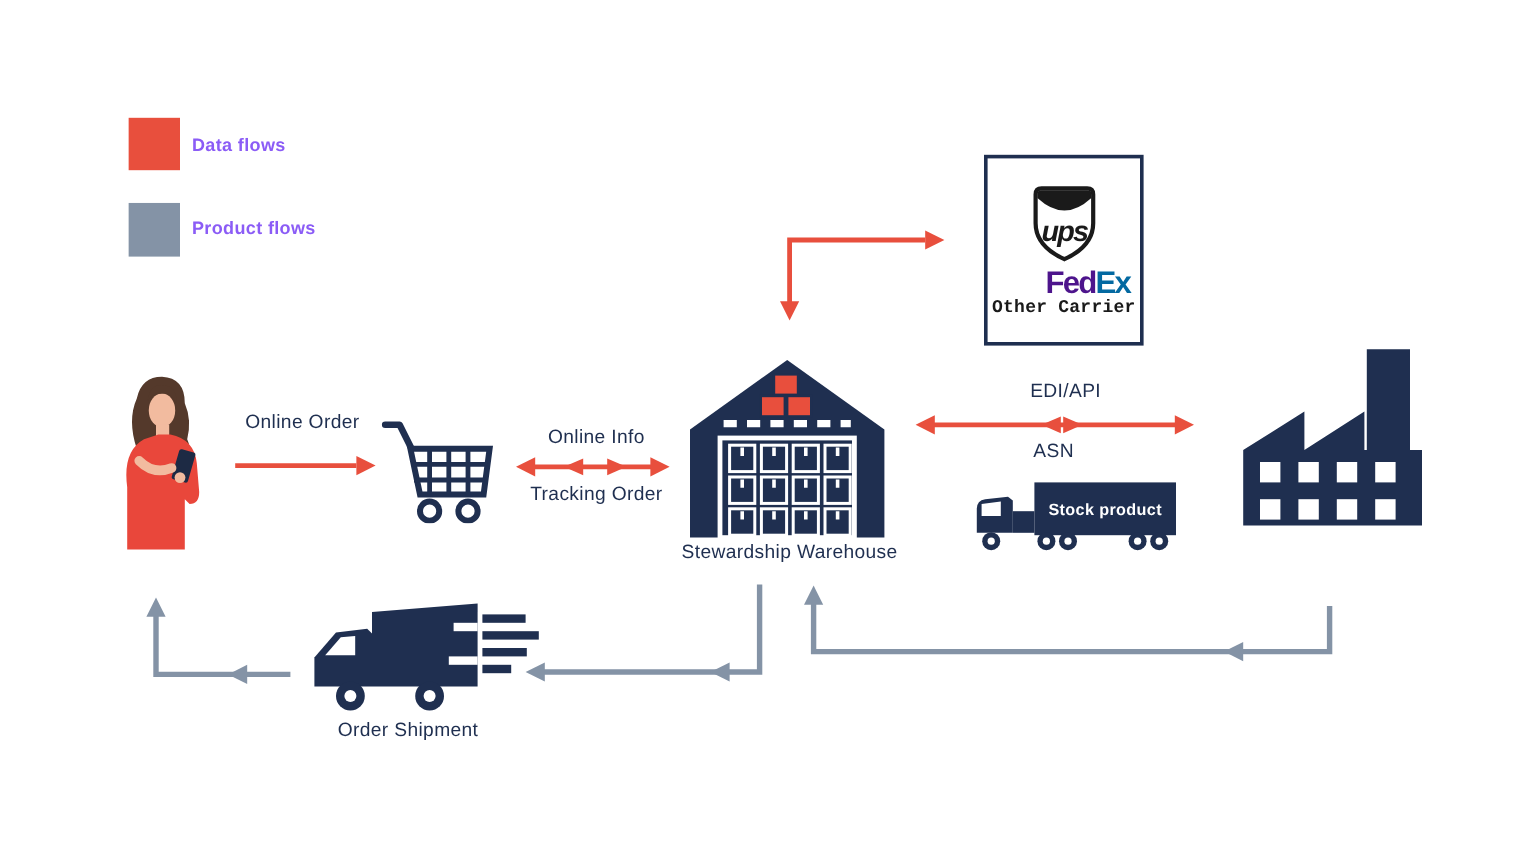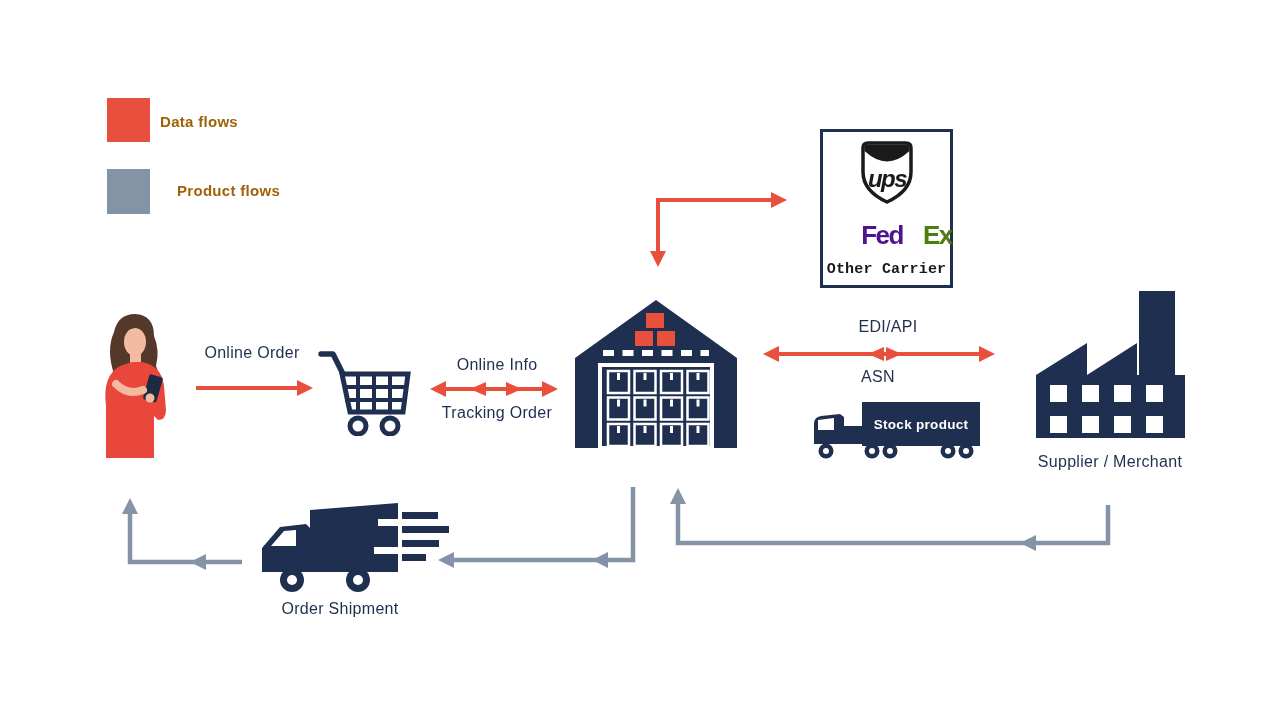--- a/index.html
+++ b/index.html
@@ -5,38 +5,38 @@
   html,body{margin:0;padding:0;background:#ffffff;}
   #canvas{
     position:relative;width:1280px;height:721px;background:#ffffff;
     font-family:"Liberation Sans",sans-serif;overflow:hidden;
   }
   .lbl{
     position:absolute;font-weight:400;color:#1F2F50;font-size:16px;
     text-align:center;letter-spacing:.3px;white-space:nowrap;
   }
   .legend-lbl{
-    position:absolute;font-weight:700;color:#a16207;font-size:15px;
+    position:absolute;font-weight:700;color:#8b5cf6;font-size:15px;
     text-align:left;letter-spacing:.3px;white-space:nowrap;
   }
   #arrow-layer{position:absolute;left:0;top:0;z-index:1;}
   .icon{position:absolute;z-index:2;}
   .red-stroke{stroke:#E84F3D;stroke-width:4;fill:none;}
   .red-fill{fill:#E84F3D;}
   .gray-stroke{stroke:#8493A6;stroke-width:4.5;fill:none;}
   .gray-fill{fill:#8493A6;}
   #carrier-box{
     position:absolute;left:820px;top:129px;width:127px;height:140px;
     border:3px solid #1F2F50;background:#ffffff;z-index:2;
-    display:flex;flex-direction:column;align-items:center;justify-content:space-between;
+    display:flex;flex-direction:column;align-items:center;justify-content:center;
     padding:6px 0 7px 0;
   }
   #fedex-logo{font-size:26px;font-weight:800;letter-spacing:-1.5px;line-height:1;}
   #fedex-fed{color:#4D148C;margin-left:40px;}
-  #fedex-ex{color:#4d7c0f;padding-left:20px;}
+  #fedex-ex{color:#0369a1;}
   #other-carrier{font-size:15px;font-weight:700;color:#1A1A1A;letter-spacing:.2px;font-family:Liberation Mono, monospace;}
 </style>
 </head>
 <body>
 
 <div id="canvas">
 
   <svg id="arrow-layer" width="1280" height="721">
 
     <g>
@@ -86,21 +86,21 @@
   </svg>
 
   <svg class="icon" style="left:107px;top:98px" width="43" height="44">
     <rect width="43" height="44" fill="#E84F3D"></rect>
   </svg>
   <div class="legend-lbl" style="left:160px;top:113px">Data flows</div>
 
   <svg class="icon" style="left:107px;top:169px" width="43" height="45">
     <rect width="43" height="45" fill="#8493A6"></rect>
   </svg>
-  <div class="legend-lbl" style="left:177px;top:182px">Product flows</div>
+  <div class="legend-lbl" style="left:160px;top:182px">Product flows</div>
 
   <svg class="icon" style="left:88px;top:310px" width="95" height="150" viewBox="0 0 95 150">
     <path fill="#54392B" d="M26,22 Q30,4 47,4 Q66,5 66,26 Q72,40 68,56 Q74,70 66,78 Q60,83 55,78 L36,78 Q25,80 26,64 Q18,40 26,22 Z"></path>
     <ellipse cx="47" cy="32" rx="11" ry="14" fill="#F2BB9F"></ellipse>
     <path fill="#54392B" d="M35,24 Q37,10 48,11 Q60,12 59,26 Q54,17 47,18 Q40,18 35,24 Z"></path>
     <rect x="42" y="44" width="11" height="12" fill="#F2BB9F"></rect>
     <path fill="#E9473B" d="M18,148 L18,96 Q14,66 32,56 L44,52 L54,52 Q74,56 76,76 L78,100 Q78,110 70,110 L66,106 L66,148 Z"></path>
     <g transform="translate(64,78) rotate(16)">
       <rect x="-6" y="-13" width="14" height="26" rx="2" fill="#1D2A44"></rect>
     </g>
@@ -148,20 +148,21 @@
       <use href="#wbox" x="114.5" y="75"></use>
     <use href="#wbox" x="35" y="101.5"></use>
       <use href="#wbox" x="61.5" y="101.5"></use>
       <use href="#wbox" x="88" y="101.5"></use>
       <use href="#wbox" x="114.5" y="101.5"></use>
     <use href="#wbox" x="35" y="128"></use>
       <use href="#wbox" x="61.5" y="128"></use>
       <use href="#wbox" x="88" y="128"></use>
       <use href="#wbox" x="114.5" y="128"></use>
   </svg>
+  <div class="lbl" style="left:528px;top:452px;width:260px">Stewardship Warehouse</div>
 
   <div id="carrier-box">
     <svg width="58" height="70" viewBox="0 0 58 70">
       <path d="M5,10 Q5,5 10,5 L48,5 Q53,5 53,10 L53,34 Q53,53 29,64 Q5,53 5,34 Z" fill="#ffffff" stroke="#1A1A1A" stroke-width="3.5"></path>
       <path d="M6.5,10 Q6.5,6.5 10,6.5 L48,6.5 Q51.5,6.5 51.5,10 L51.5,13 Q40,23.5 29,23.5 Q18,23.5 6.5,13 Z" fill="#1A1A1A"></path>
       <text x="29" y="49" text-anchor="middle" font-family="Liberation Sans, sans-serif" font-size="24" font-weight="bold" font-style="italic" letter-spacing="-1.5" fill="#1A1A1A">ups</text>
     </svg>
     <div id="fedex-logo"><span id="fedex-fed">Fed</span><span id="fedex-ex">Ex</span></div>
     <div id="other-carrier">Other Carrier</div>
   </div>
@@ -195,21 +196,20 @@
       <rect x="17" y="98" width="17" height="17"></rect>
         <rect x="49" y="98" width="17" height="17"></rect>
         <rect x="81" y="98" width="17" height="17"></rect>
         <rect x="113" y="98" width="17" height="17"></rect>
       <rect x="17" y="129" width="17" height="17"></rect>
         <rect x="49" y="129" width="17" height="17"></rect>
         <rect x="81" y="129" width="17" height="17"></rect>
         <rect x="113" y="129" width="17" height="17"></rect>
     </g>
   </svg>
-  <div class="lbl" style="left:985px;top:453px;width:250px">Supplier / Merchant</div>
 
   <svg class="icon" style="left:252px;top:498px" width="198" height="100" viewBox="0 0 198 100">
     <polygon points="58,12 146,5 146,74 58,74" fill="#1F2F50"></polygon>
     <path d="M10,74 L10,50 L28,29 L54,26 L58,30 L58,74 Z" fill="#1F2F50"></path>
     <polygon points="19,48 32,33 44,32 44,48" fill="#ffffff"></polygon>
     <g fill="#ffffff">
       <rect x="126" y="21" width="20" height="7"></rect>
       <rect x="122" y="49" width="24" height="7"></rect>
     </g>
     <g fill="#1F2F50">

